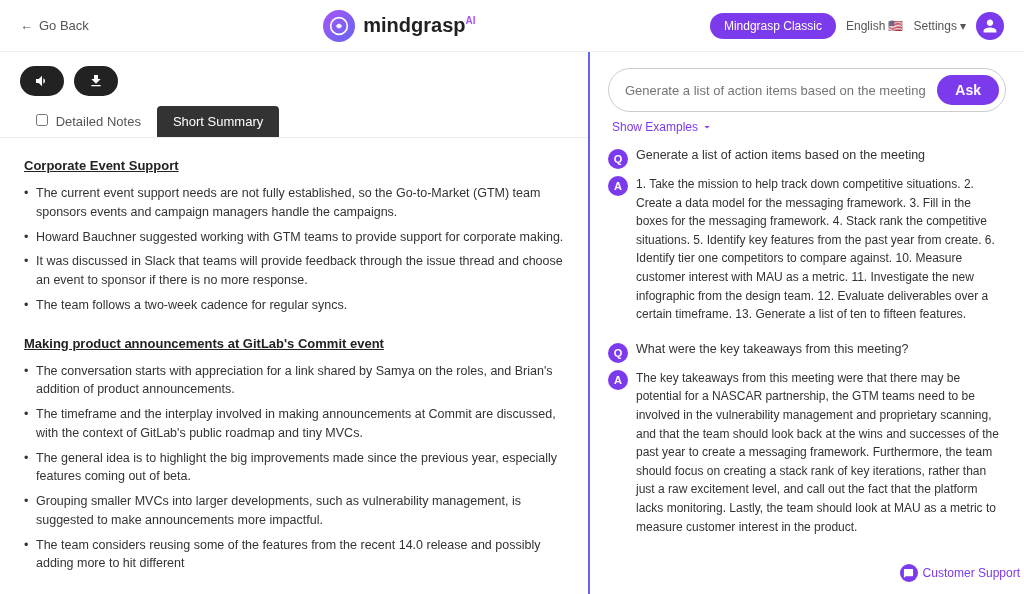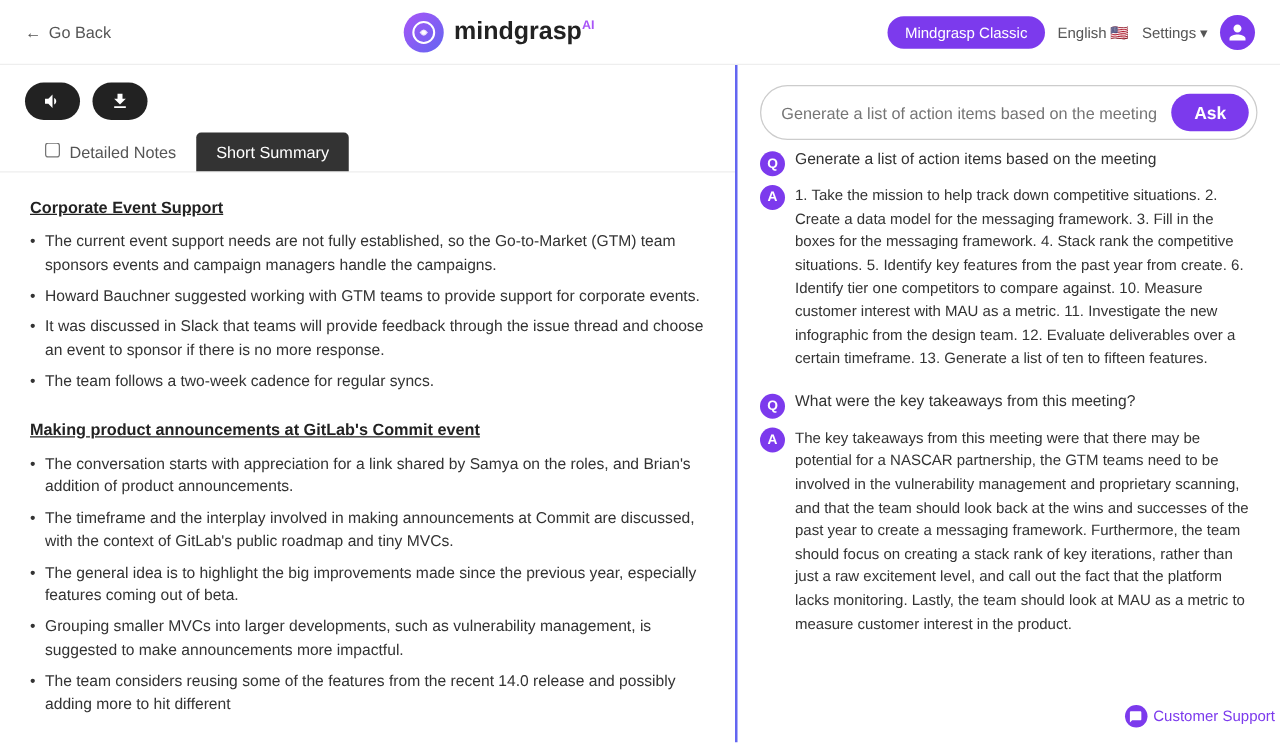--- a/index.html
+++ b/index.html
@@ -147,21 +147,21 @@
         <span>Short Summary</span>
       </button>
     </div>
 
     <div class="content">
 
       <div class="section">
         <div class="section-title">Corporate Event Support</div>
         <ul class="bullet-list">
           <li>The current event support needs are not fully established, so the Go-to-Market (GTM) team sponsors events and campaign managers handle the campaigns.</li>
-          <li>Howard Bauchner suggested working with GTM teams to provide support for corporate events.</li>
+          <li>Howard Bauchner suggested working with GTM teams to provide support for corporate making.</li>
           <li>It was discussed in Slack that teams will provide feedback through the issue thread and choose an event to sponsor if there is no more response.</li>
           <li>The team follows a two-week cadence for regular syncs.</li>
         </ul>
       </div>
 
       <div class="section">
         <div class="section-title">Making product announcements at GitLab's Commit event</div>
         <ul class="bullet-list">
           <li>The conversation starts with appreciation for a link shared by Samya on the roles, and Brian's addition of product announcements.</li>
           <li>The timeframe and the interplay involved in making announcements at Commit are discussed, with the context of GitLab's public roadmap and tiny MVCs.</li>
@@ -172,20 +172,26 @@
       </div>
     </div>
   </div>
 
   <div class="right-panel" style="position:relative;">
 
     <div class="ask-bar">
       <input class="ask-input" type="text" placeholder="Generate a list of action items based on the meeting" style="">
       <button class="btn-ask">Ask</button>
     </div>
+    <div class="show-examples">
+      <span>Show Examples</span>
+      <svg viewBox="0 0 24 24">
+          <path d="M7 10l5 5 5-5z"></path>
+        </svg>
+    </div>
 
     <div class="chat-area">
 
       <div class="chat-item">
         <div class="chat-q">
           <div class="badge-q">Q</div>
           <span class="chat-q-text">Generate a list of action items based on the meeting</span>
         </div>
         <div class="chat-a">
           <div class="badge-a">A</div>

